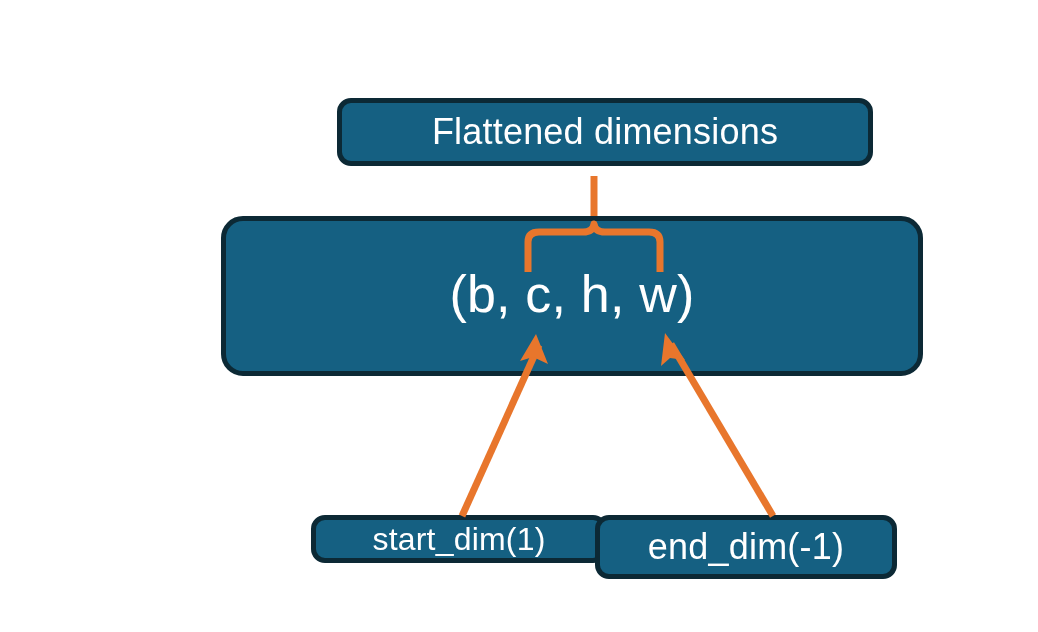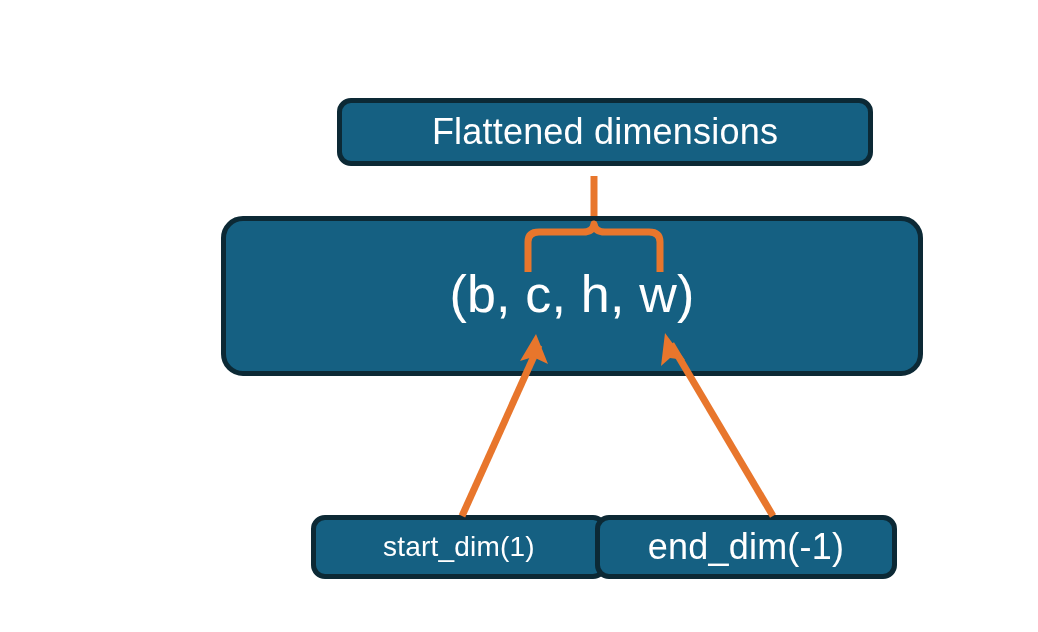--- a/index.html
+++ b/index.html
@@ -62,22 +62,22 @@
     position: relative;
     z-index: 4;
     transform: translateY(-2px);
   }
 
   
   #node-start-dim {
     left: 267px;
     top: 515px;
     width: 296px;
-    height: 64px;
-    font-size: 28px;
+    height: 48px;
+    font-size: 32px;
   }
   #node-end-dim {
     left: 551px;
     top: 515px;
     width: 302px;
     height: 64px;
     font-size: 36px;
   }
 
   

